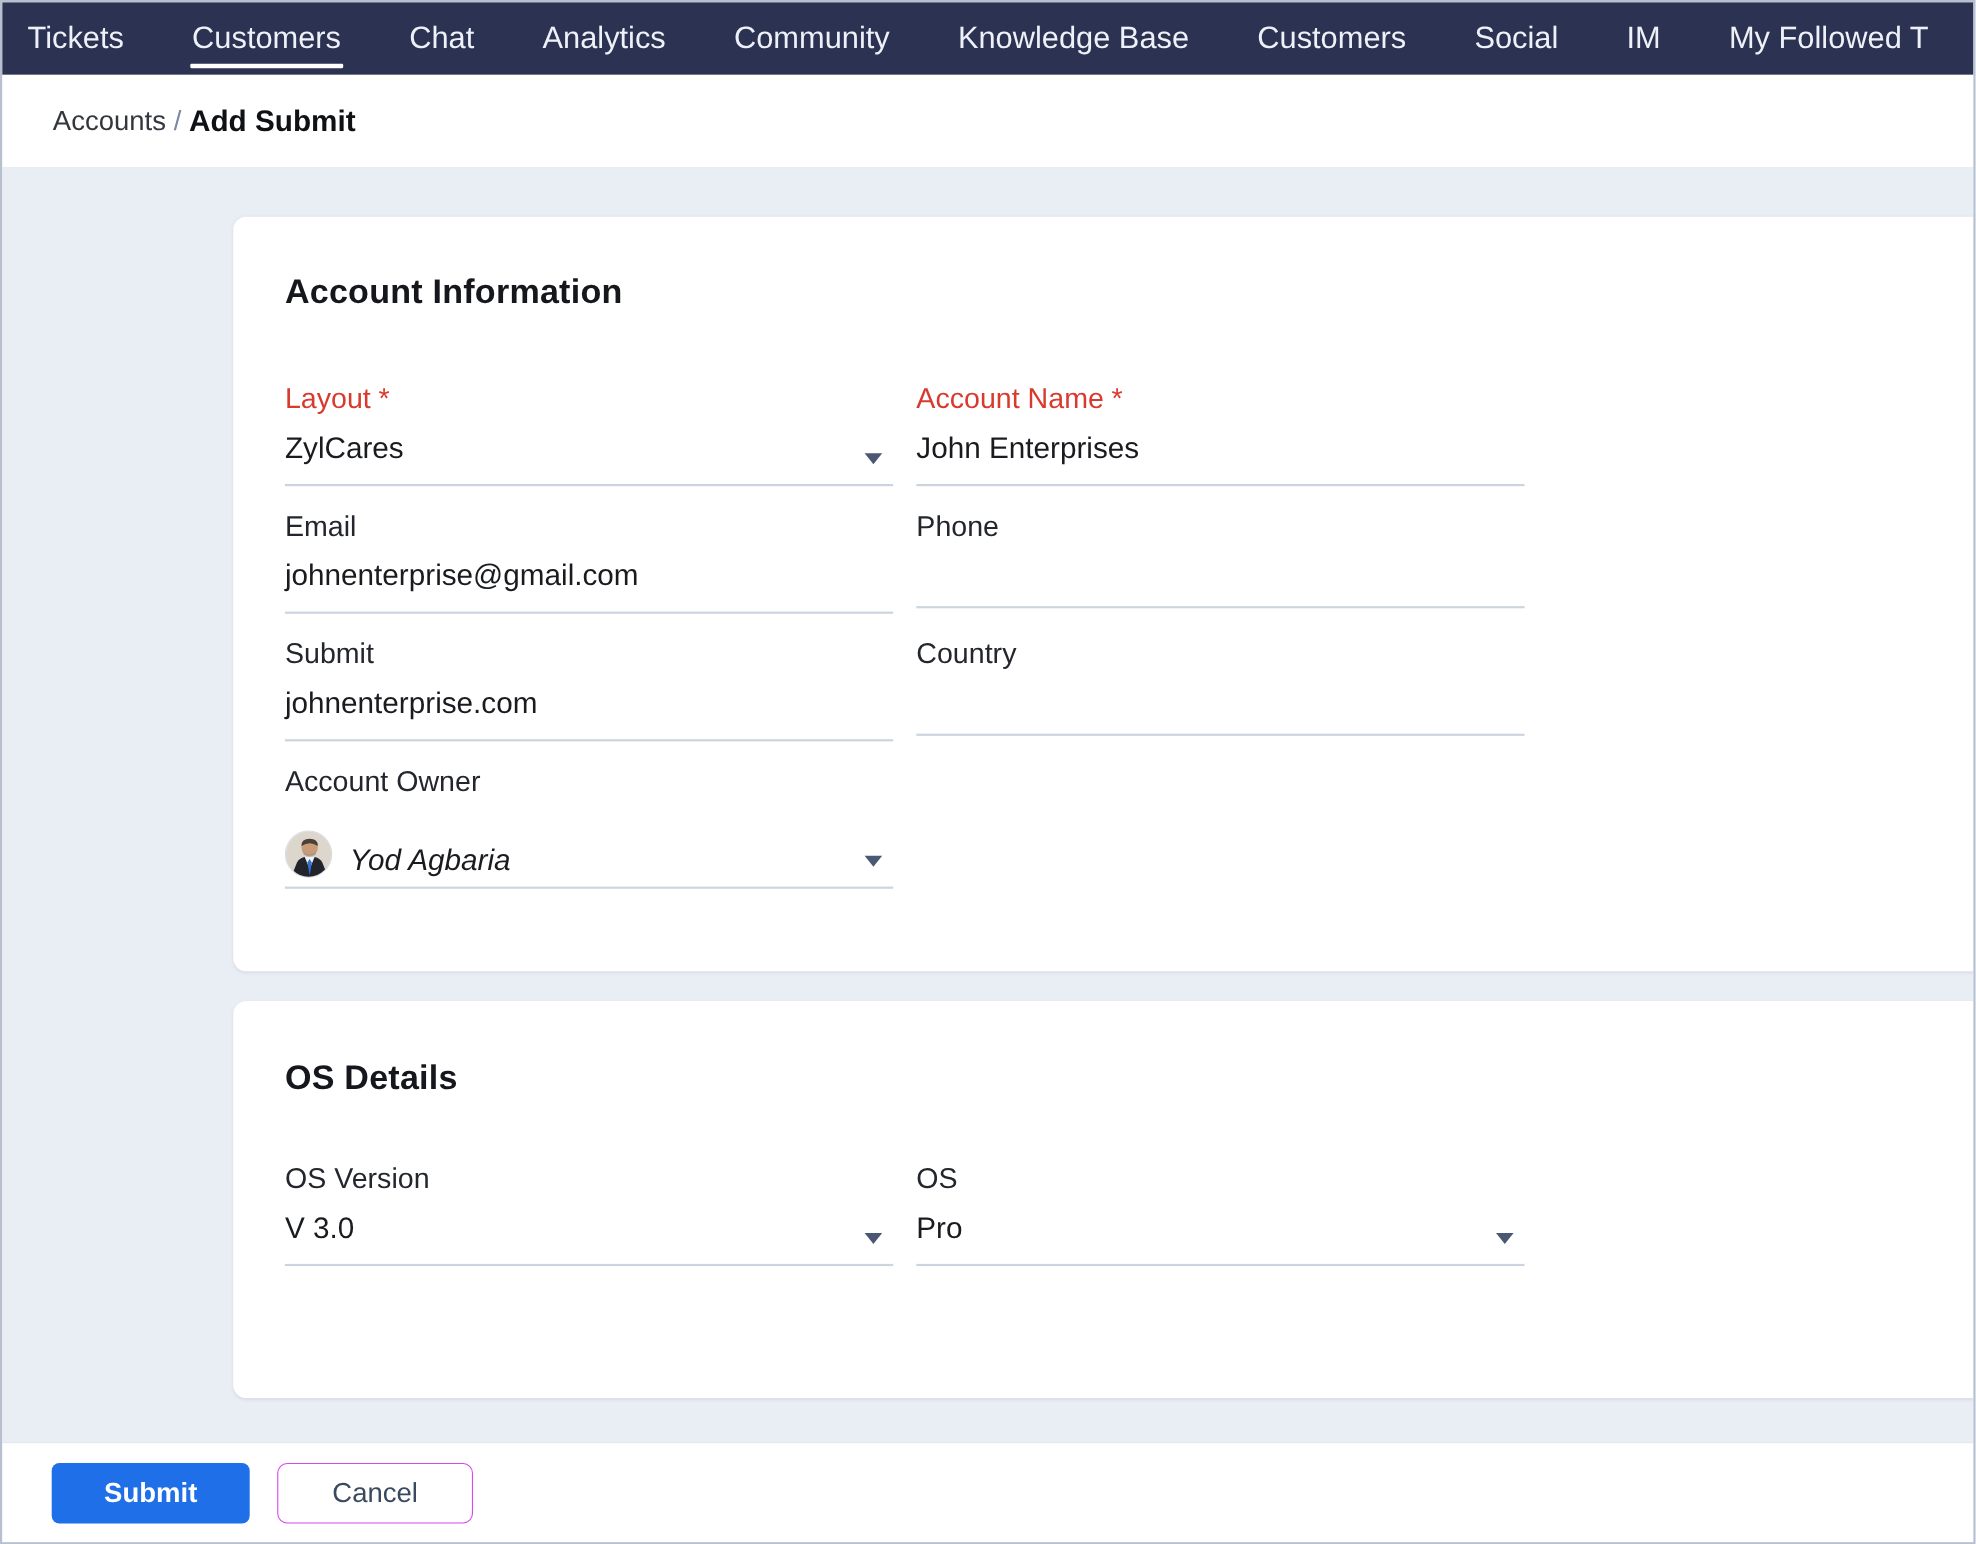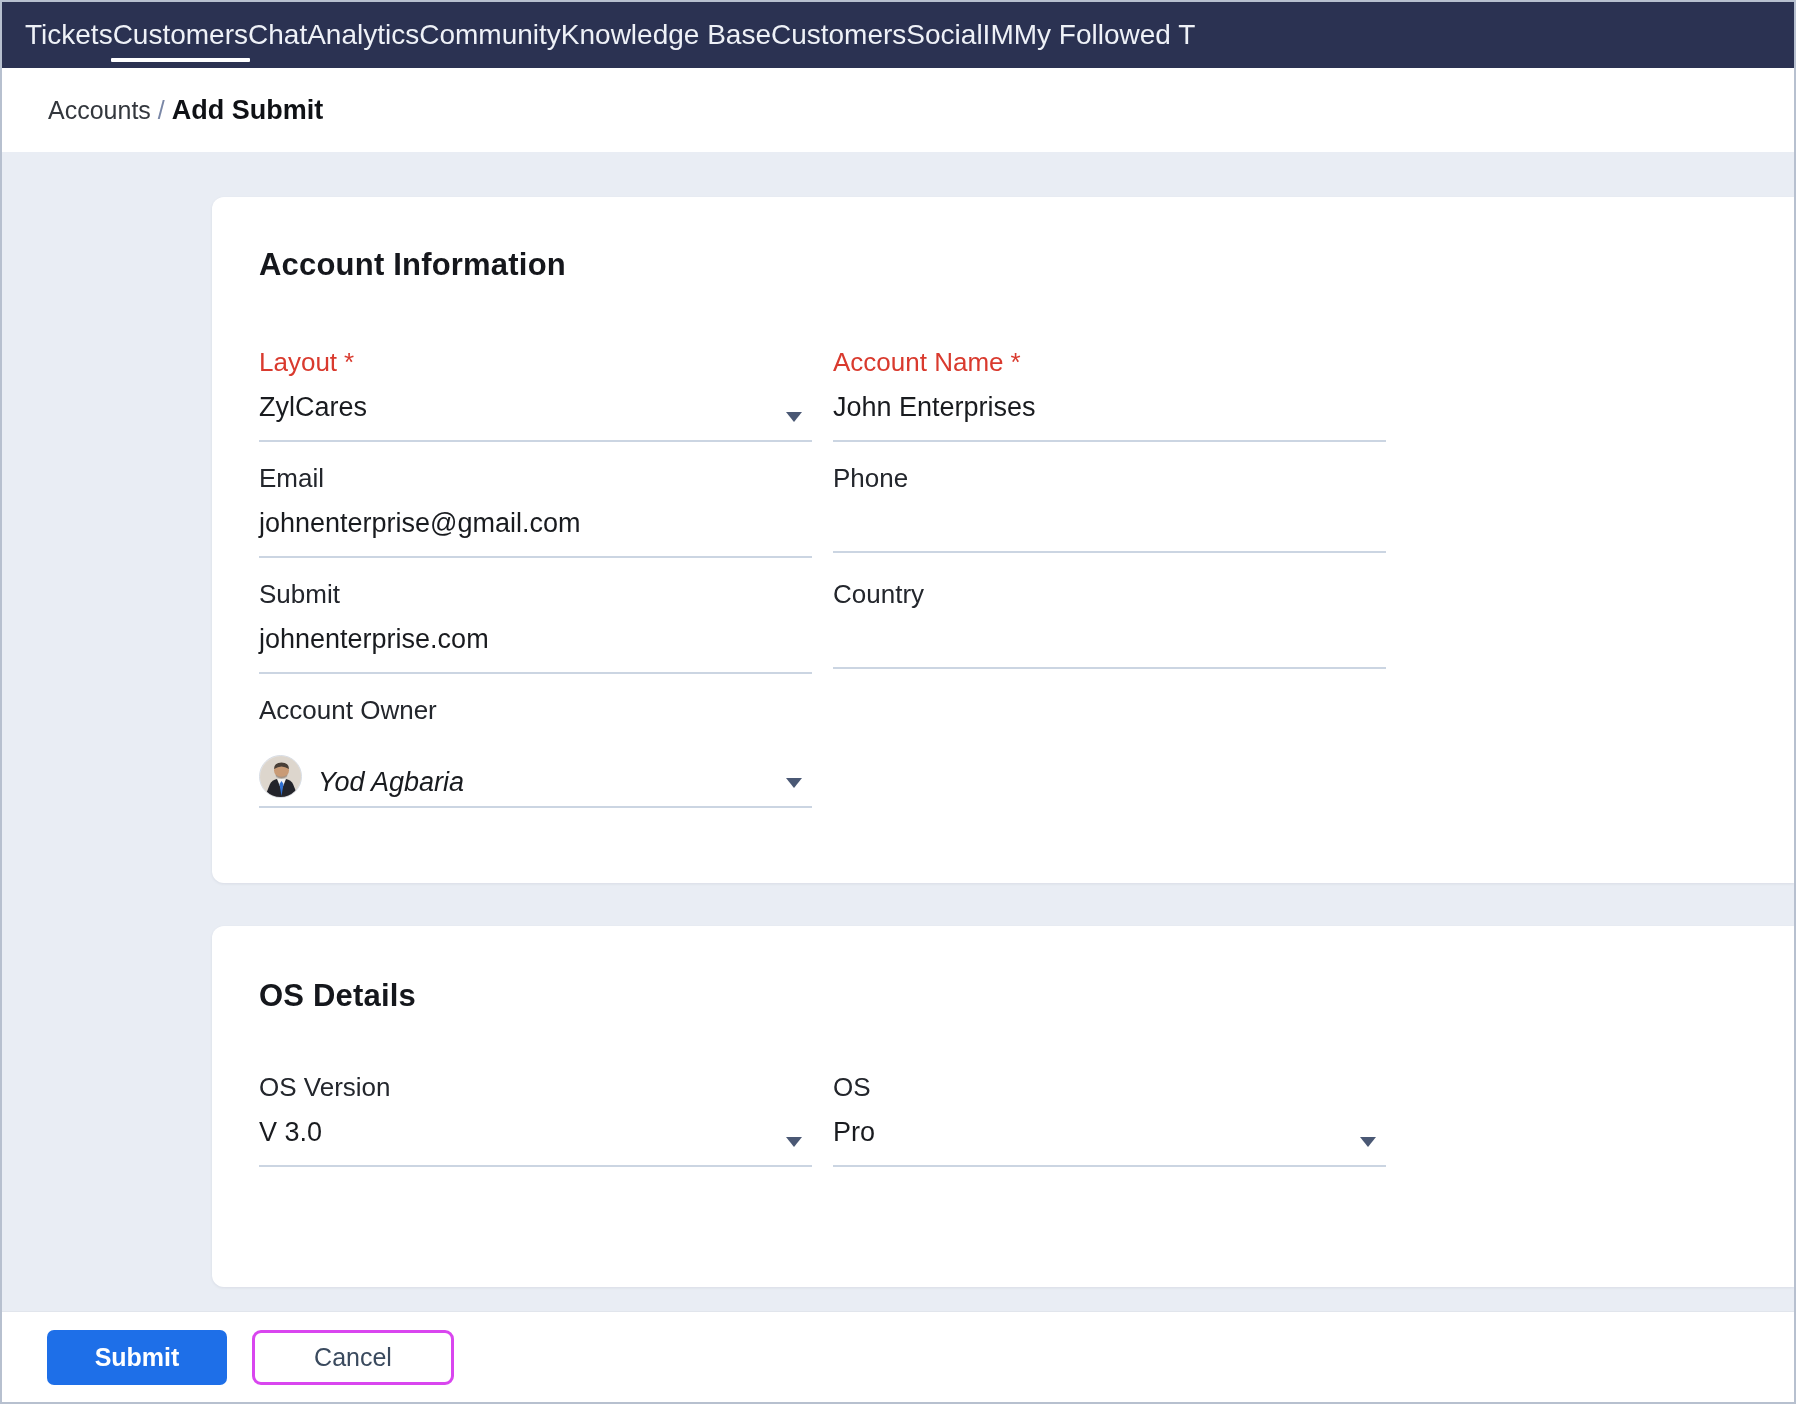--- a/index.html
+++ b/index.html
@@ -13,21 +13,21 @@
     border:2px solid #b7c0cf;
     display:flex; flex-direction:column;
     background:#e9edf4; overflow:hidden;
   }
 
   
   .topnav {
     height:66px; flex-shrink:0;
     background:#2b3252;
     display:flex; align-items:stretch;
-    padding-left:23px;
+    gap:62px; padding-left:23px;
     overflow:hidden; white-space:nowrap;
   }
   .nav-item {
     color:#eef1f7; font-size:28px;
     display:flex; align-items:center;
     position:relative; cursor:pointer;
   }
   .nav-item.active::after {
     content:""; position:absolute; left:-2px; right:-2px; bottom:6px;
     height:4px; background:#ffffff; border-radius:1px;
@@ -48,21 +48,21 @@
     flex:1; background:#e9edf4;
     padding:45px 0 0 210px;
     overflow:hidden;
   }
   .card {
     background:#ffffff;
     border-radius:12px 0 0 12px;
     box-shadow:0 1px 3px rgba(30,40,70,0.08);
     padding:50px 0 75px 47px;
   }
-  .card + .card { margin-top:43px; padding-top:52px; padding-bottom:120px; }
+  .card + .card { margin-top:27px; padding-top:52px; padding-bottom:120px; }
   .card-title { font-size:31px; font-weight:bold; color:#15171c; letter-spacing:0.2px; }
 
   .fields-grid {
     margin-top:64px;
     display:grid;
     grid-template-columns:553px 553px;
     column-gap:257px;
     row-gap:77px;
     gap:21px;
   }
@@ -110,21 +110,21 @@
     display:flex; align-items:center;
     padding-left:45px; gap:25px;
   }
   .btn {
     height:55px; border-radius:7px;
     font-size:25px; font-family:inherit;
     display:flex; align-items:center; justify-content:center;
     cursor:pointer; border:none;
   }
   .btn-submit { width:180px; background:#1e6fe8; color:#ffffff; font-weight:bold;text-align:right; }
-  .btn-cancel { width:202px; background:#ffffff; color:#3a4a5e; border:3px solid #d946ef; border-radius:9px; }
+  .btn-cancel { width:178px; background:#ffffff; color:#3a4a5e; border:1px solid #d946ef; border-radius:9px; }
 </style>
 </head>
 <body>
 
 <div class="window">
 
   <div class="topnav">
     <div class="nav-item">Tickets</div>
     <div class="nav-item active">Customers</div>
     <div class="nav-item">Chat</div>

